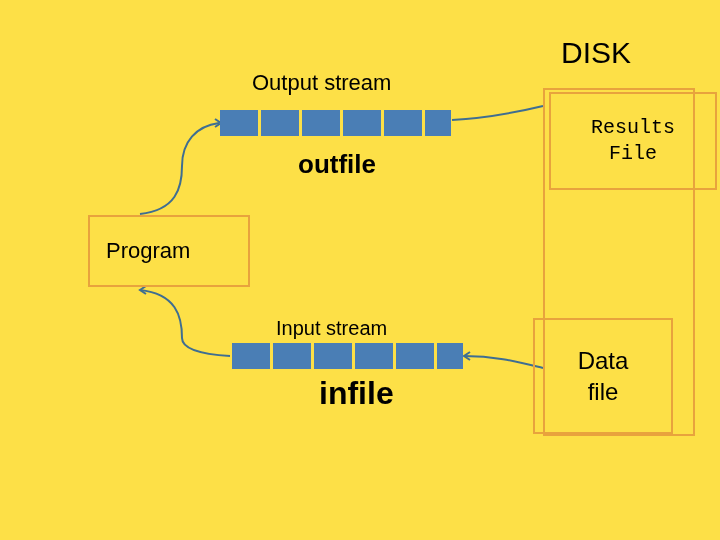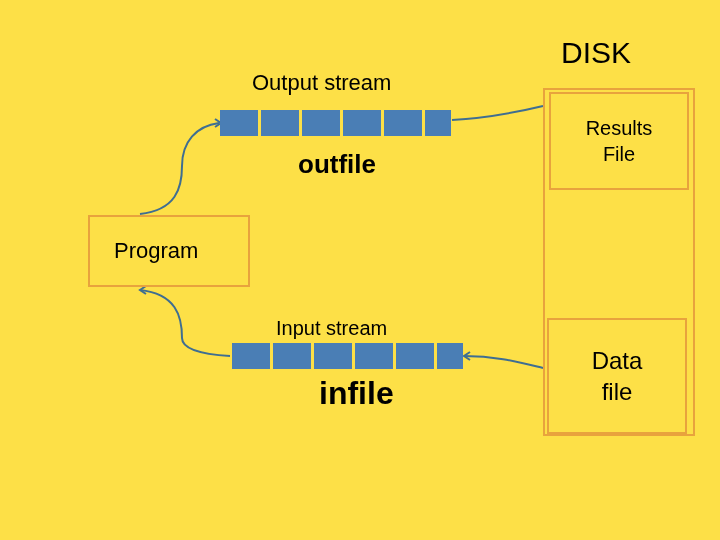--- a/index.html
+++ b/index.html
@@ -56,28 +56,29 @@
   }
   #disk-box {
     left: 543px;
     top: 88px;
     width: 152px;
     height: 348px;
   }
   #results-file-box {
     left: 549px;
     top: 92px;
-    width: 140px;
+    width: 168px;
     height: 98px;
     display: flex;
     align-items: center;
     justify-content: center;
+    font-family: Liberation Mono, monospace;
   }
   #data-file-box {
-    left: 547px;
+    left: 533px;
     top: 318px;
     width: 140px;
     height: 116px;
     display: flex;
     align-items: center;
     justify-content: center;
   }
   #results-file-text {
     font-size: 20px;
     text-align: center;
@@ -95,21 +96,21 @@
     top: 215px;
     width: 162px;
     height: 72px;
     display: flex;
     align-items: center;
     justify-content: flex-start;
   }
   #program-text {
     font-size: 22px;
     color: #000;
-    padding-left: 24px;
+    padding-left: 16px;
   }
   .stream {
     position: absolute;
     display: flex;
     gap: 3px;
   }
   .stream .cell {
     background: #4A7EB5;
   }
   #output-stream-cells {

